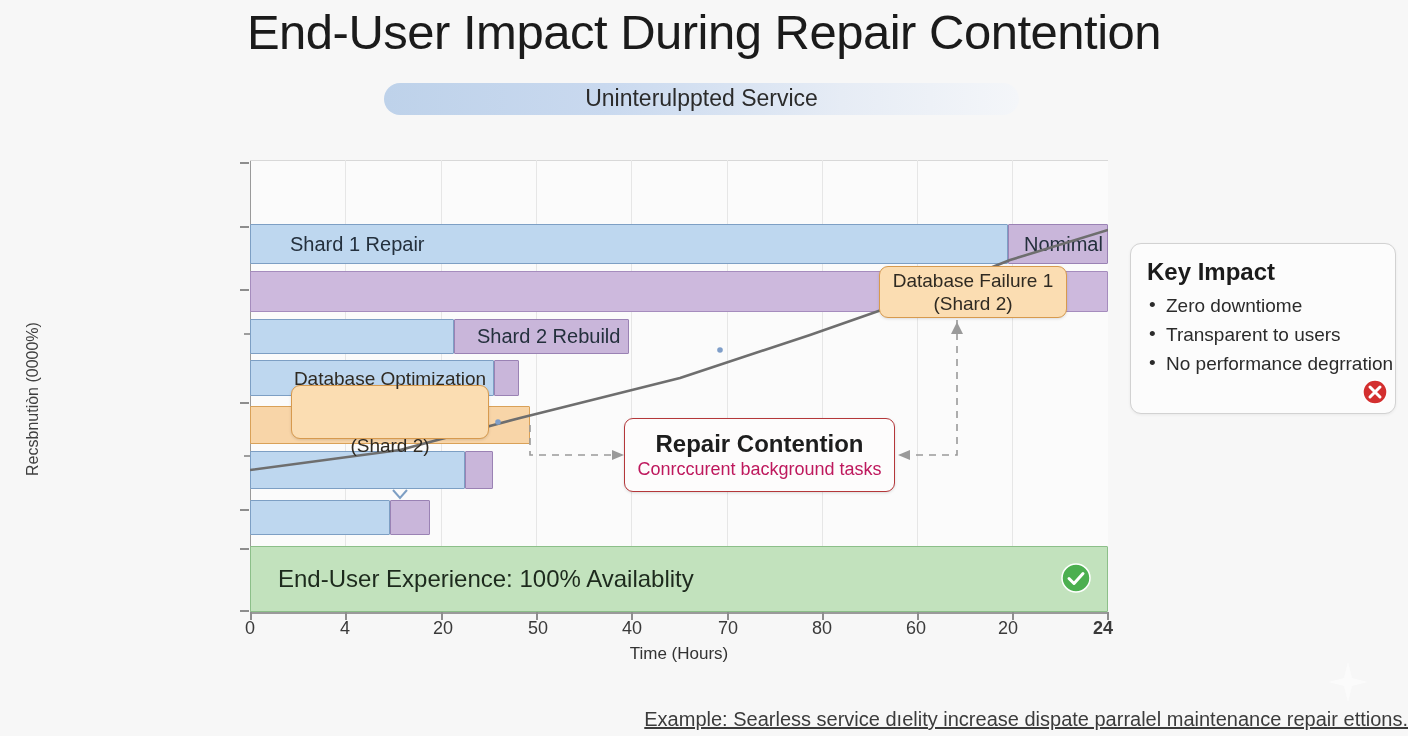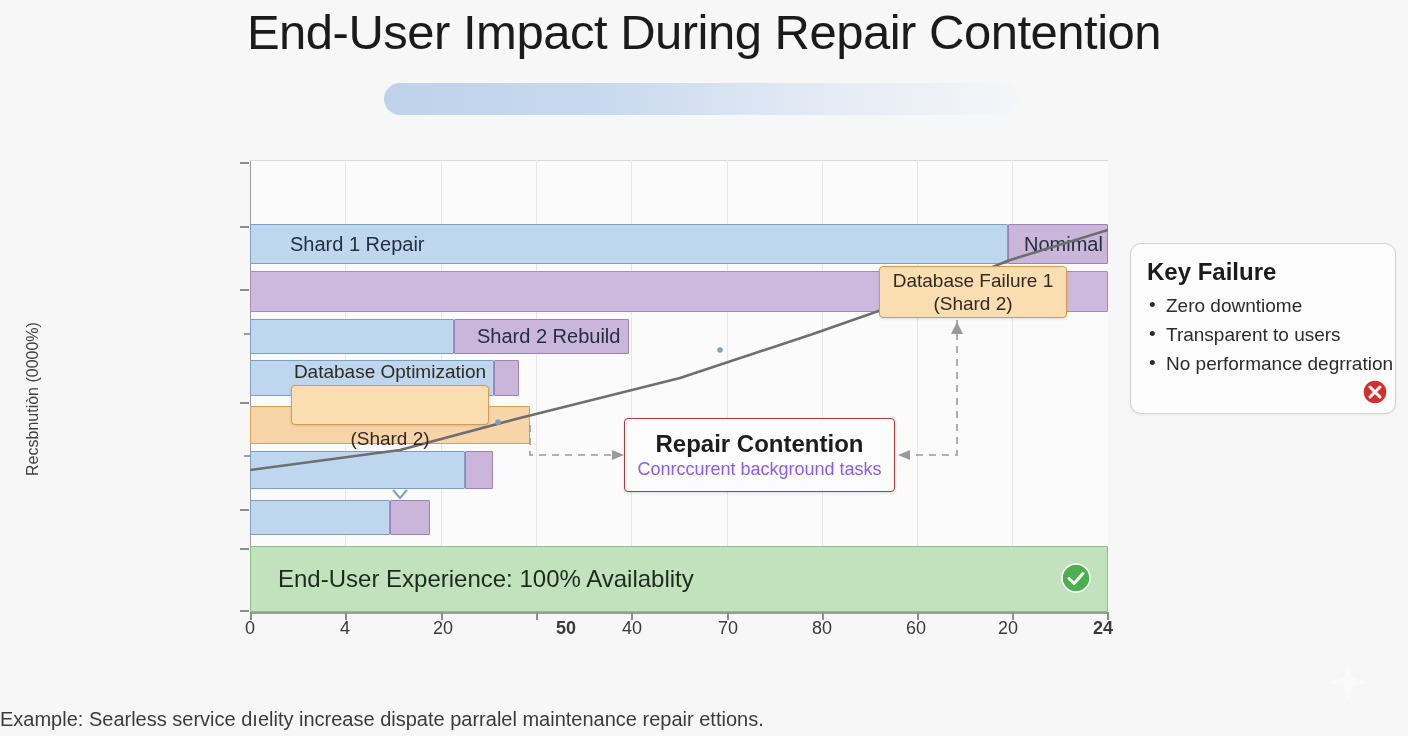--- a/index.html
+++ b/index.html
@@ -80,34 +80,34 @@
     position:absolute;display:flex;align-items:center;
     font-size:20px;color:#24303d;white-space:nowrap;pointer-events:none;
   }
 
   
   .trend{position:absolute;left:250px;top:160px;width:858px;height:452px;}
 
   
   .callout{
     position:absolute;box-sizing:border-box;
-    border-radius:4px;
+    border-radius:9px;
     display:flex;flex-direction:column;align-items:center;justify-content:center;
     text-align:center;line-height:1.22;
     box-shadow:0 1px 3px rgba(0,0,0,.13);
   }
   .callout-orange{
     background:#fbddb2;border:1.5px solid #d79a4e;color:#2f2a22;
     font-size:19px;
   }
   .callout-red{
     background:#fdfcfc;border:1.8px solid #b4373a;color:#1d1d1d;
   }
   .callout-red .c-title{font-size:24px;font-weight:bold;margin-bottom:1px;}
-  .callout-red .c-sub{font-size:18px;color:#8b5cf6;}
+  .callout-red .c-sub{font-size:18px;color:#be185d;}
 
   
   .keybox{
     position:absolute;left:1130px;top:243px;width:266px;height:171px;
     background:#fcfcfc;border:1.5px solid #d2d2d2;border-radius:11px;
     box-sizing:border-box;padding:14px 16px 0 16px;
     box-shadow:0 1px 3px rgba(0,0,0,.06);
   }
   .keytitle{font-size:24px;font-weight:bold;color:#1b1b1b;margin-bottom:6px;}
   .keylist{list-style:none;margin:0;padding:0;}
@@ -118,36 +118,37 @@
   .keylist li:before{
     content:"•";position:absolute;left:2px;top:-1px;font-size:19px;color:#2b2b2b;
   }
   .x-badge{
     position:absolute;left:1362px;top:379px;width:26px;height:26px;
   }
   .check-badge{position:absolute;left:1061px;top:563px;width:30px;height:30px;}
 
   
   .footer{
-    position:absolute;left:0;top:708px;width:1408px;text-align:left;
-    font-size:20px;color:#3b3b3b;
+    position:absolute;left:0;top:708px;width:1408px;text-align:right;
+    font-size:20px;color:#3b3b3b;text-decoration:underline;
   }
 
   .sparkle{
     position:absolute;left:1326px;top:660px;width:44px;height:44px;opacity:.5;
   }
 </style>
 </head>
 <body>
 
 <div class="stage">
 
   <div class="title">End-User Impact During Repair Contention</div>
 
   <div class="banner"></div>
+  <div class="banner-text">Uninterulppted Service</div>
 
   <div class="plot"></div>
   <div class="plot-top-rule"></div>
 
   <div class="gridline" style="left:345px;"></div>
   <div class="gridline" style="left:441px;"></div>
   <div class="gridline" style="left:536px;"></div>
   <div class="gridline" style="left:631px;"></div>
   <div class="gridline" style="left:727px;"></div>
   <div class="gridline" style="left:822px;"></div>
@@ -203,32 +204,32 @@
     <polygon points="910,450 898,455 910,460" fill="#9a9a9a"></polygon>
 
     <polygon points="951,334 957,322 963,334" fill="#9a9a9a"></polygon>
   </svg>
 
   <div class="callout callout-orange" style="left:879px;top:266px;width:188px;height:52px;">
     <div>Database Failure 1</div>
     <div>(Shard 2)</div>
   </div>
 
-  <div class="callout callout-orange" style="left:291px;top:385px;width:198px;height:40px;gap:44px;">
+  <div class="callout callout-orange" style="left:291px;top:385px;width:198px;height:54px;gap:44px;">
     <div>Database Optimization</div>
     <div>(Shard 2)</div>
   </div>
 
   <div class="callout callout-red" style="left:624px;top:418px;width:271px;height:74px;">
     <div class="c-title">Repair Contention</div>
     <div class="c-sub">Conrccurent background tasks</div>
   </div>
 
   <div class="keybox">
-    <div class="keytitle">Key Failure</div>
+    <div class="keytitle">Key Impact</div>
     <ul class="keylist">
       <li>Zero downtiome</li>
       <li>Transparent to users</li>
       <li>No performance degrration</li>
     </ul>
   </div>
   <svg class="x-badge" viewBox="0 0 26 26">
     <circle cx="13" cy="13" r="12" fill="#d32f2f" stroke="#ffffff" stroke-width="1.4"></circle>
     <path d="M8,8 L18,18 M18,8 L8,18" stroke="#ffffff" stroke-width="3" stroke-linecap="round"></path>
   </svg>
@@ -258,34 +259,35 @@
 
   <div class="axis-bottom"></div>
 
   <div class="xtick" style="left:250px;"></div>
   <div class="xlab" style="left:250px;">0</div>
   <div class="xtick" style="left:345px;"></div>
   <div class="xlab" style="left:345px;">4</div>
   <div class="xtick" style="left:441px;"></div>
   <div class="xlab" style="left:443px;">20</div>
   <div class="xtick" style="left:536px;"></div>
-  <div class="xlab" style="left:566px;font-weight:bold;">50</div>
+  <div class="xlab" style="left:538px;">50</div>
   <div class="xtick" style="left:631px;"></div>
   <div class="xlab" style="left:632px;">40</div>
   <div class="xtick" style="left:727px;"></div>
   <div class="xlab" style="left:728px;">70</div>
   <div class="xtick" style="left:822px;"></div>
   <div class="xlab" style="left:822px;text-align:center;">80</div>
   <div class="xtick" style="left:917px;"></div>
   <div class="xlab" style="left:916px;">60</div>
   <div class="xtick" style="left:1012px;"></div>
   <div class="xlab" style="left:1008px;">20</div>
   <div class="xtick" style="left:1107px;"></div>
   <div class="xlab" style="left:1103px;font-weight:bold;">24</div>
 
+  <div class="xtitle">Time (Hours)</div>
 
   <div class="footer">Example: Searless service dıelity increase dispate parralel maintenance repair ettions.</div>
 
   <svg class="sparkle" viewBox="0 0 44 44">
     <path d="M22,2 L26,18 L42,22 L26,26 L22,42 L18,26 L2,22 L18,18 Z" fill="#ffffff"></path>
   </svg>
 
 </div>
 
 </body></html>

